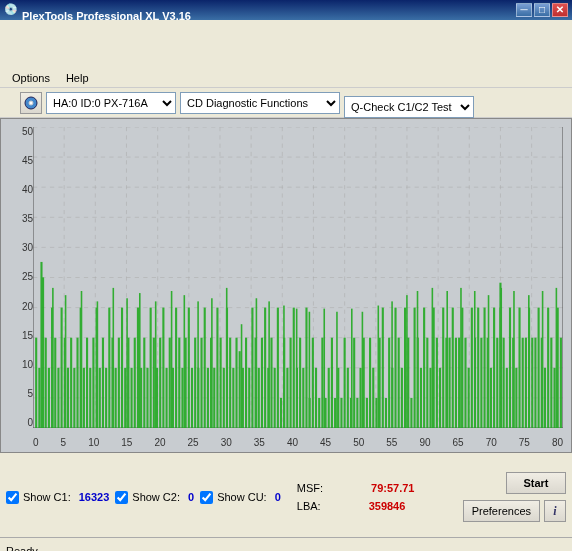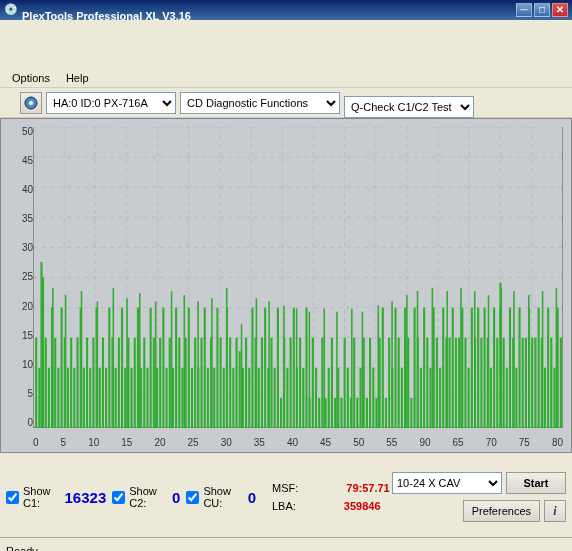--- a/index.html
+++ b/index.html
@@ -182,23 +182,23 @@
     }
     .checkbox-row input[type=checkbox] {
       width: 13px;
       height: 13px;
     }
     .checkbox-label {
       font-size: 11px;
       color: #000;
     }
     .checkbox-value {
-      font-size: 15px;
+      font-size: 11px;
       font-weight: bold;
-      margin-left: 10px;
+      margin-left: 4px;
     }
     .c1-val { color: #0000cc; }
     .c2-val { color: #0000cc; }
     .cu-val { color: #0000cc; }
 
     .stats-col {
       display: flex;
       flex-direction: column;
       gap: 6px;
       margin-left: 16px;
@@ -655,26 +655,20 @@
       <span class="stat-value">79:57.71</span>
     </div>
     <div class="stat-row">
       <span class="stat-label">LBA:</span>
       <span class="stat-value">359846</span>
     </div>
   </div>
 
   <div class="controls-col">
     <div class="controls-row">
-      <select class="speed-select">
-        <option>10-24 X CAV</option>
-        <option>8 X CLV</option>
-        <option>16 X CLV</option>
-        <option>Max X CLV</option>
-      </select>
       <button class="start-btn">Start</button>
     </div>
     <div class="controls-row">
       <button class="pref-btn">Preferences</button>
       <div class="info-icon-btn">
         <span>i</span>
       </div>
     </div>
   </div>
 </div>

